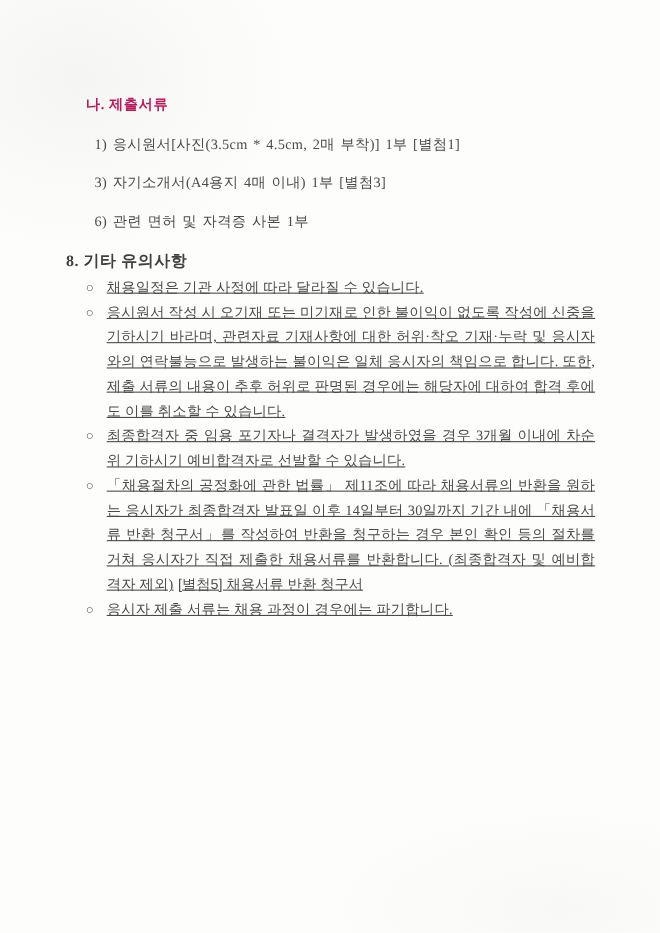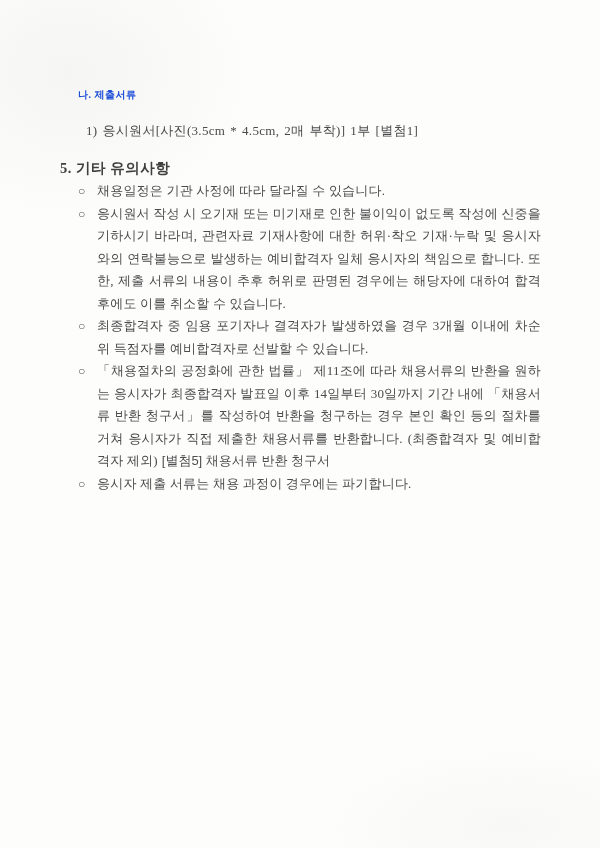--- a/index.html
+++ b/index.html
@@ -28,25 +28,25 @@
   }
   .content {
     position: absolute;
     top: 82px;
     left: 0;
     width: 600px;
   }
   
   .sec1-title {
     margin: 0 0 0 78px;
-    font-size: 10px;
+    font-size: 13px;
     font-weight: 600;
     line-height: 25px;
     letter-spacing: 0.5px;
-    color: #1d4ed8;
+    color: #be185d;
   }
   .sec1-list {
     margin: 3px 0 0 86px;
     padding: 0;
     list-style: none;
     width: 456px;
   }
   .sec1-list li {
     font-size: 13px;
     line-height: 23px;
@@ -83,20 +83,21 @@
     font-size: 12px;
     line-height: 22.5px;
     color: #565656;
   }
   .ntext {
     flex: 1;
     text-align: justify;
     text-justify: inter-word;
     word-break: normal;
     line-break: anywhere;
+    text-decoration: underline;
   }
   .attach-ref {
     font-family: "Liberation Sans", "DejaVu Sans", sans-serif;
     font-weight: 500;
     letter-spacing: 0px;
     margin-left: 4px;
     color: #4e4e4e;
   }
 </style>
 </head>
@@ -104,36 +105,38 @@
 
 <div class="scan-noise"></div>
 <div class="scan-noise-bottom"></div>
 
 <div class="content">
 
   <h2 class="sec1-title">나. 제출서류</h2>
 
   <ul class="sec1-list">
     <li>1) 응시원서[사진(3.5cm * 4.5cm, 2매 부착)] 1부 [별첨1]</li>
+    <li>3) 자기소개서(A4용지 4매 이내) 1부 [별첨3]</li>
+    <li>6) 관련 면허 및 자격증 사본 1부</li>
   </ul>
 
-  <h2 class="sec2-title">5. 기타 유의사항</h2>
+  <h2 class="sec2-title">8. 기타 유의사항</h2>
 
   <ul class="sec2-list">
     <li>
       <span class="bullet">○</span>
       <span class="ntext">채용일정은 기관 사정에 따라 달라질 수 있습니다.</span>
     </li>
     <li>
       <span class="bullet">○</span>
-      <span class="ntext">응시원서 작성 시 오기재 또는 미기재로 인한 불이익이 없도록 작성에 신중을 기하시기 바라며, 관련자료 기재사항에 대한 허위·착오 기재·누락 및 응시자와의 연락불능으로 발생하는 예비합격자 일체 응시자의 책임으로 합니다. 또한, 제출 서류의 내용이 추후 허위로 판명된 경우에는 해당자에 대하여 합격 후에도 이를 취소할 수 있습니다.</span>
+      <span class="ntext">응시원서 작성 시 오기재 또는 미기재로 인한 불이익이 없도록 작성에 신중을 기하시기 바라며, 관련자료 기재사항에 대한 허위·착오 기재·누락 및 응시자와의 연락불능으로 발생하는 불이익은 일체 응시자의 책임으로 합니다. 또한, 제출 서류의 내용이 추후 허위로 판명된 경우에는 해당자에 대하여 합격 후에도 이를 취소할 수 있습니다.</span>
     </li>
     <li>
       <span class="bullet">○</span>
-      <span class="ntext">최종합격자 중 임용 포기자나 결격자가 발생하였을 경우 3개월 이내에 차순위 득점자를 예비합격자로 선발할 수 있습니다.</span>
+      <span class="ntext">최종합격자 중 임용 포기자나 결격자가 발생하였을 경우 3개월 이내에 차순위 기하시기 예비합격자로 선발할 수 있습니다.</span>
     </li>
     <li>
       <span class="bullet">○</span>
       <span class="ntext"><span>「채용절차의 공정화에 관한 법률」 제11조에 따라 채용서류의 반환을 원하는 응시자가 최종합격자 발표일 이후 14일부터 30일까지 기간 내에 「채용서류 반환 청구서」를 작성하여 반환을 청구하는 경우 본인 확인 등의 절차를 거쳐 응시자가 직접 제출한 채용서류를 반환합니다. (최종합격자 및 예비합격자 제외)</span><span class="attach-ref">[별첨5] 채용서류 반환 청구서</span></span>
     </li>
     <li>
       <span class="bullet">○</span>
       <span class="ntext">응시자 제출 서류는 채용 과정이 경우에는 파기합니다.</span>
     </li>
   </ul>

